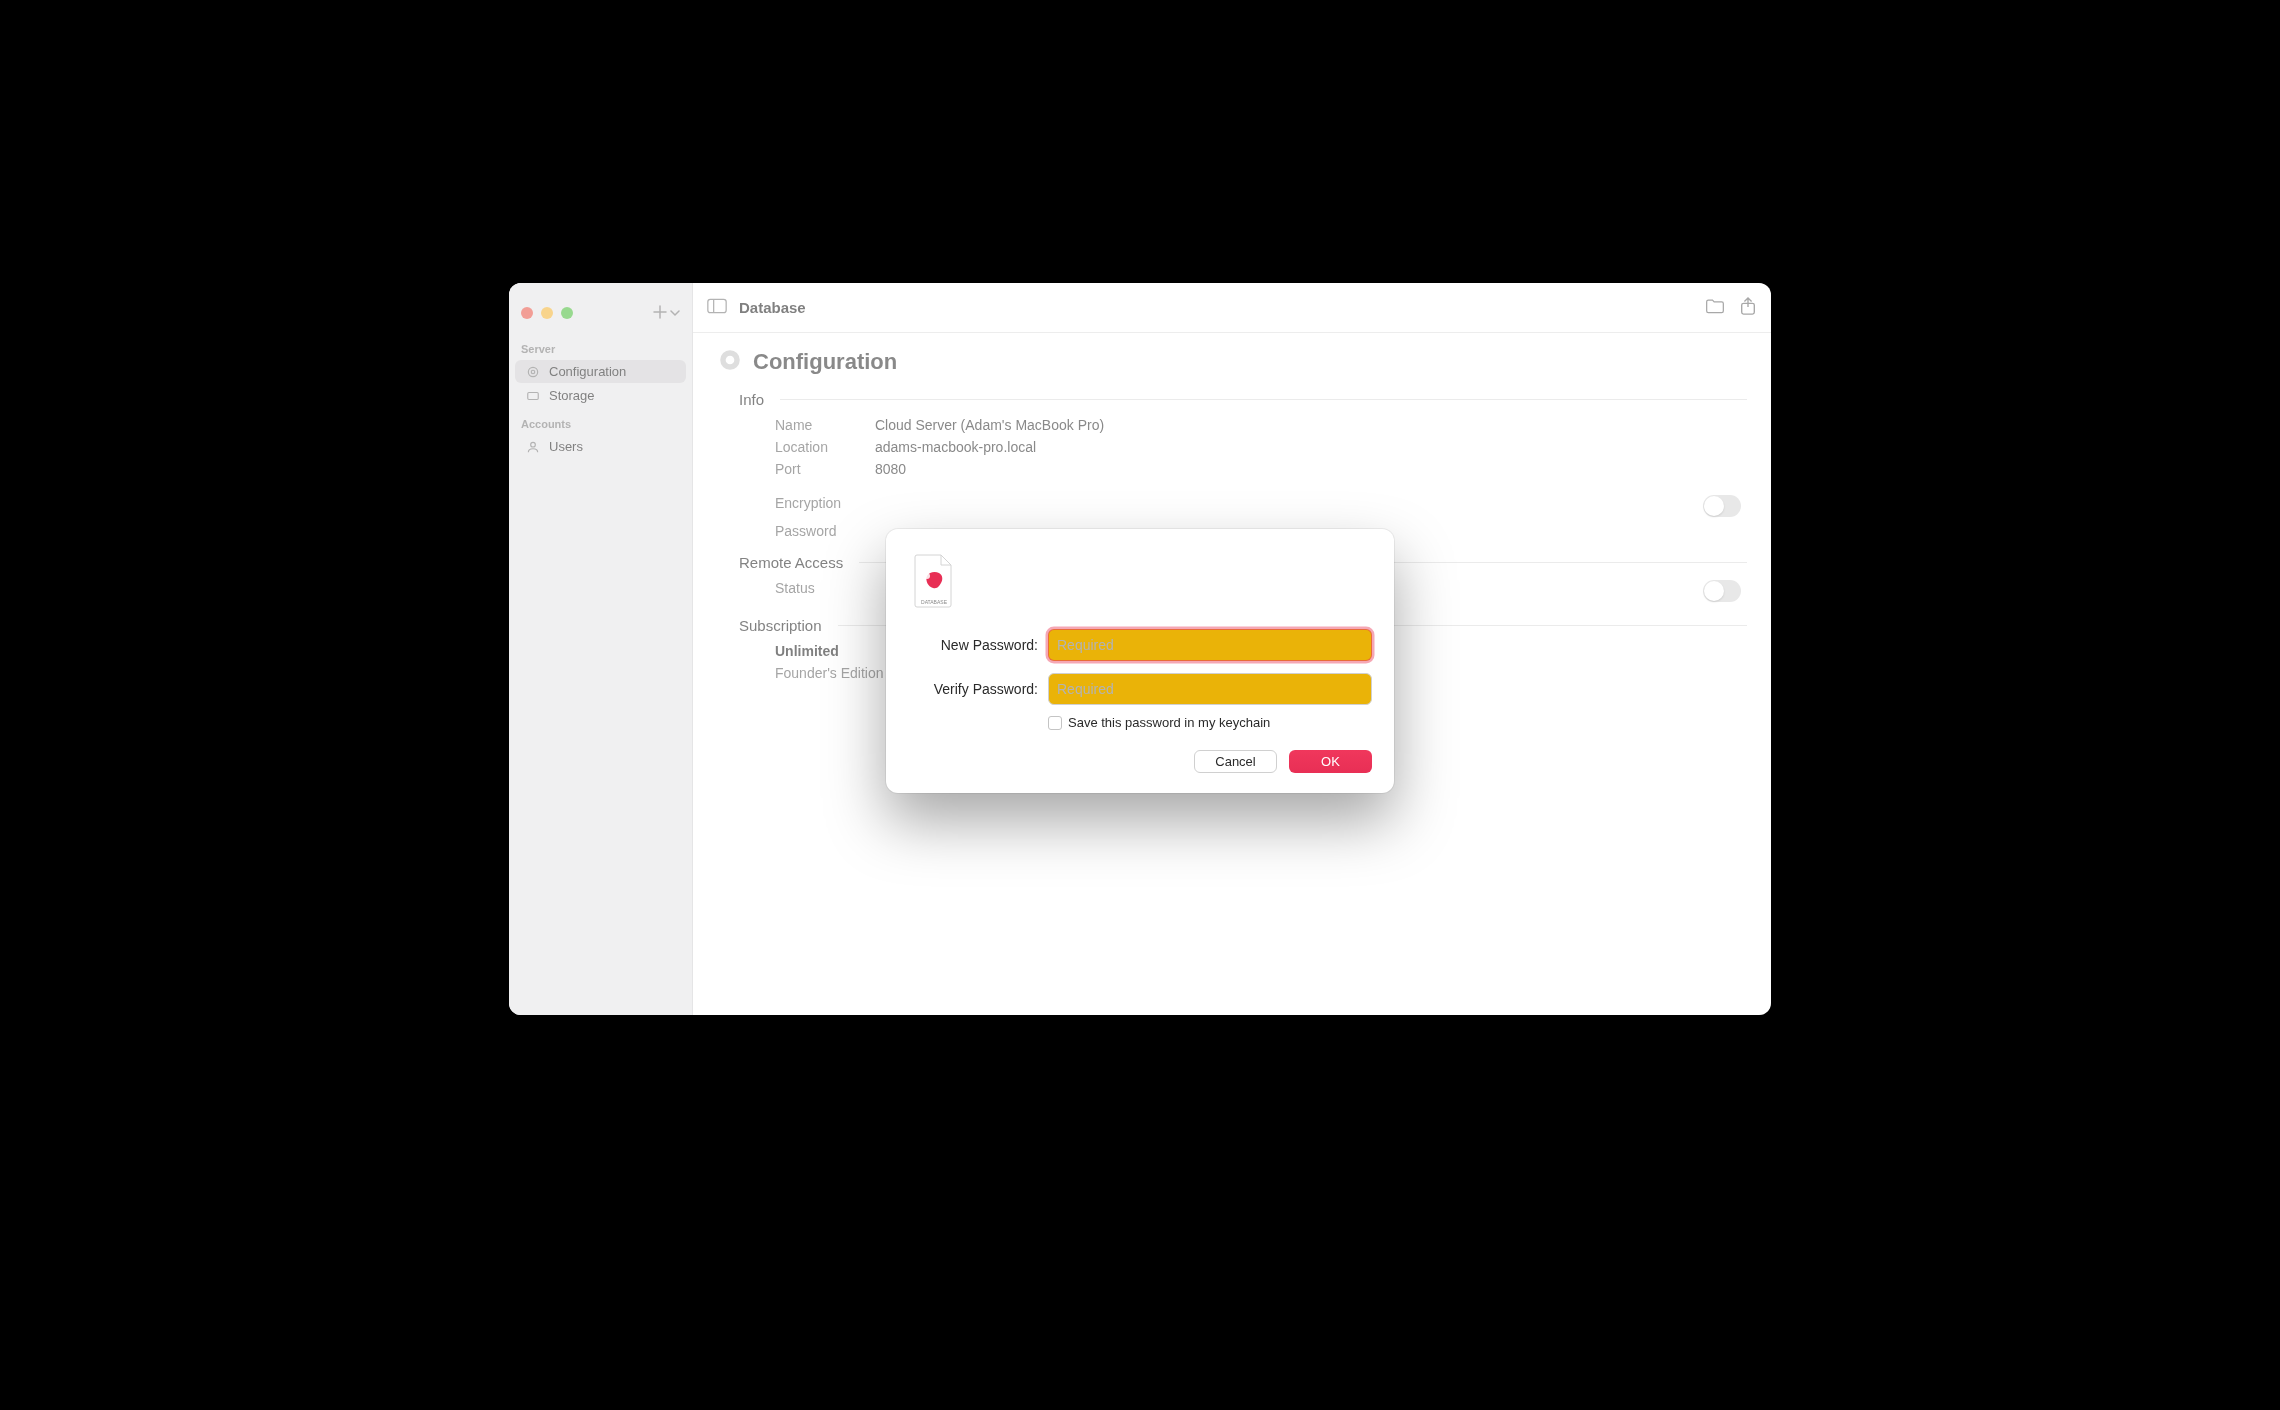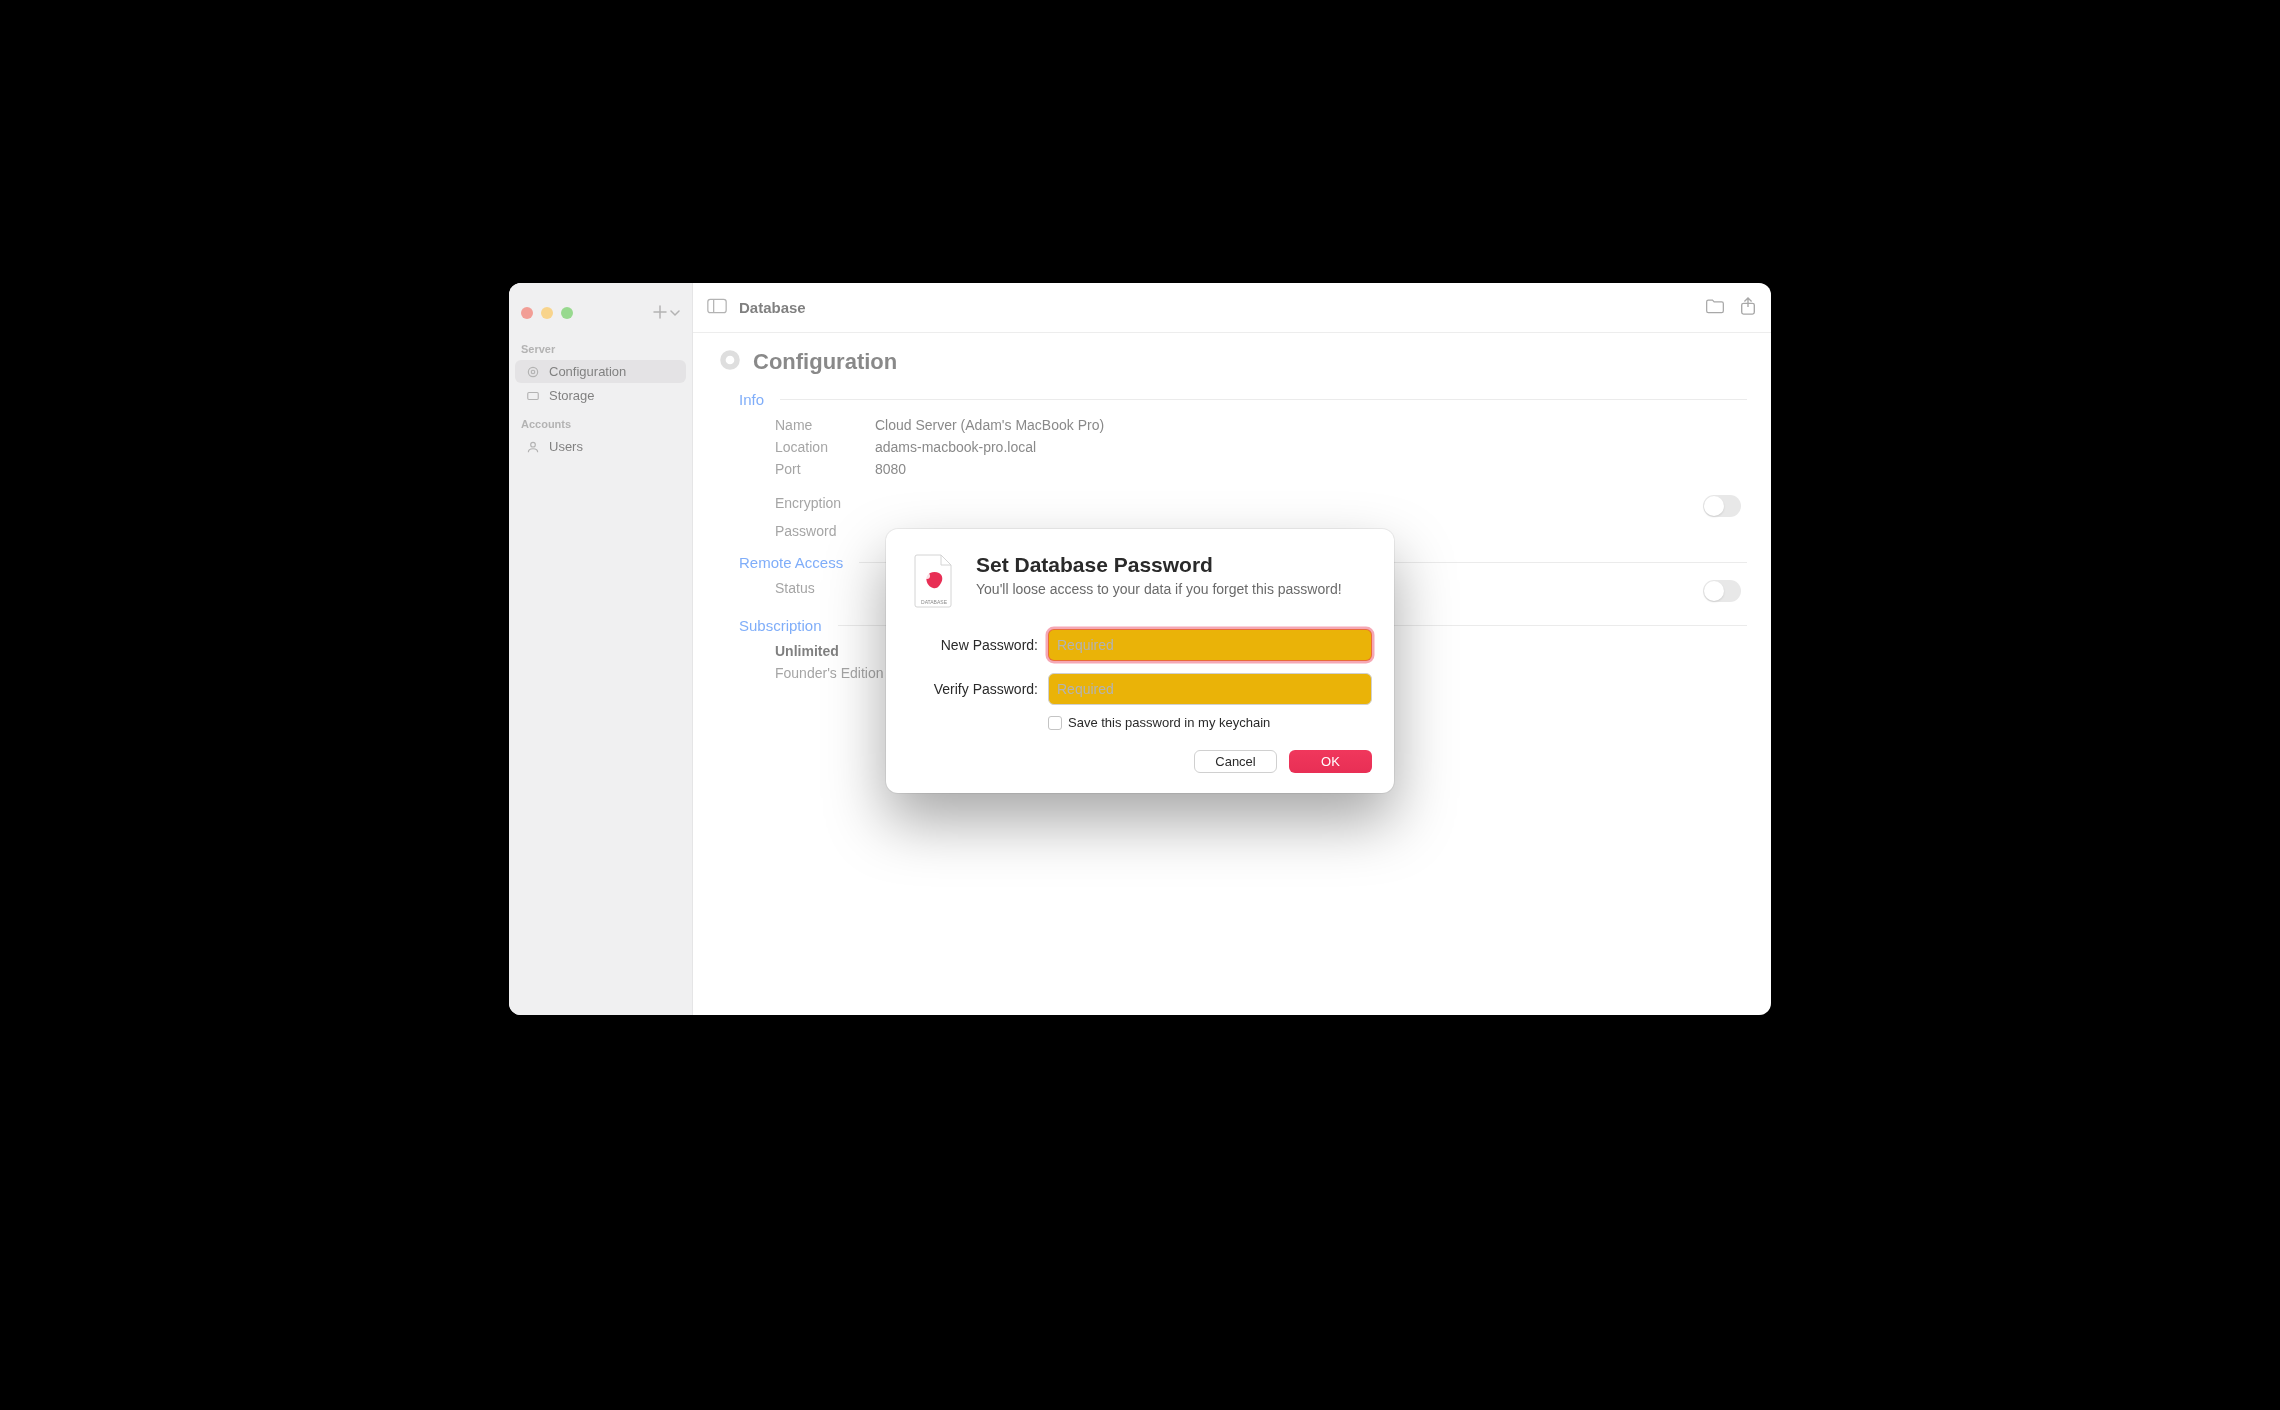--- a/index.html
+++ b/index.html
@@ -90,21 +90,21 @@
       padding: 14px 24px 10px 24px;
       overflow: auto;
       color: #3c3c3c;
     }
     .page-title { display: flex; align-items: center; gap: 10px; margin-bottom: 14px; }
     .page-title svg { color: #9a9a9a; }
     .page-title-text { font-size: 22px; font-weight: 600; color: #4a4a4a; }
     .group { margin: 10px 0 12px 22px; }
     .group-header {
       display: flex; align-items: center; gap: 16px;
-      color: #3b82f6; font-size: 15px; margin-bottom: 6px;
+      color: #404040; font-size: 15px; margin-bottom: 6px;
     }
     .group-header .line { flex: 1; height: 1px; background: #e1e1e1; }
     .kv { display: flex; gap: 14px; padding: 3px 0; margin-left: 36px; font-size: 14px; }
     .kv .k { width: 86px; color: #757575; }
     .kv .v { color: #4a4a4a; }
     .kv .bold { font-weight: 700; color: #3c3c3c; }
     .kv .sub { color: #757575; }
     .toggle {
       margin-left: auto; margin-right: 6px;
       width: 38px; height: 22px; border-radius: 11px; background: #dcdcdc; position: relative;
@@ -325,24 +325,20 @@
                 <path d="M8 2h24l10 10v40a2 2 0 01-2 2H8a2 2 0 01-2-2V4a2 2 0 012-2z" fill="#fff" stroke="#d4d4d4"></path>
                 <path d="M32 2v10h10" fill="none" stroke="#d4d4d4"></path>
                 <g transform="translate(12,18)">
                   <path d="M20 12c2-3 2-8-2-10s-10-1-12 3 1 11 6 12 6-2 8-5z" fill="#e82f55"></path>
                   <circle cx="6" cy="5" r="3" fill="#fff" opacity=".85"></circle>
                 </g>
                 <text x="25" y="51" text-anchor="middle" font-size="5" fill="#8a8a8a" font-family="inherit">DATABASE</text>
               </g>
             </svg>
           </div>
-          <div>
-            <div class="sheet-title">Set Database Password</div>
-            <div class="sheet-sub">You'll loose access to your data if you forget this password!</div>
-          </div>
         </div>
 
         <div class="formrow">
           <label>New Password:</label>
           <input type="password" class="err" placeholder="Required" style="">
         </div>
         <div class="formrow">
           <label>Verify Password:</label>
           <input type="password" placeholder="Required" style="">
         </div>

